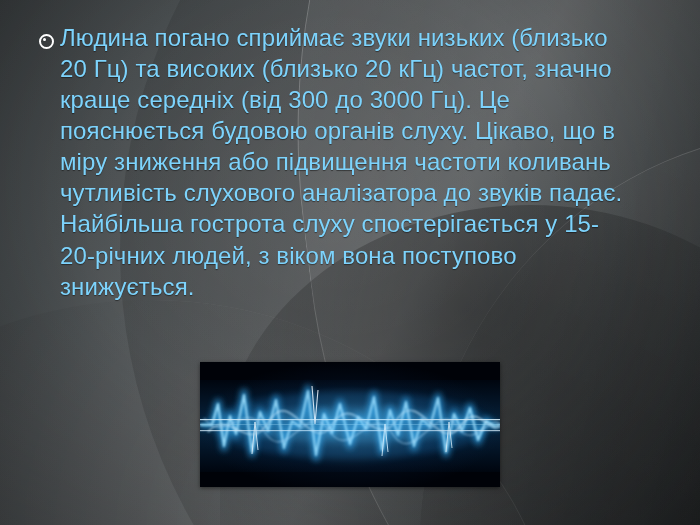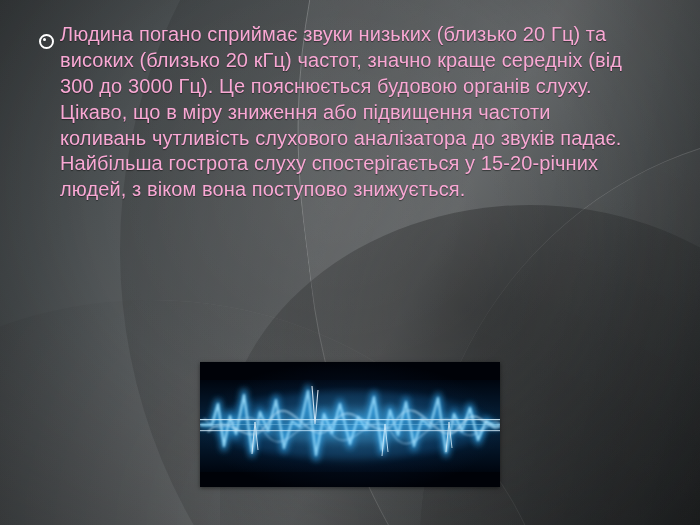--- a/index.html
+++ b/index.html
@@ -120,22 +120,22 @@
     position: absolute;
     left: 2px;
     top: 2px;
     width: 3px;
     height: 3px;
     border-radius: 50%;
     background: #ffffff;
   }
   .bullet-text {
     flex: 1 1 auto;
-    color: #f9a8d4;
-    font-size: 20px;
+    color: #7dd3fc;
+    font-size: 24px;
     line-height: 1.295;
     letter-spacing: 0.1px;
     text-shadow: 0 1px 1px rgba(0,0,0,0.45);
     padding-left: 2px;
   }
 
   
   .figure {
     position: absolute;
     left: 200px;

